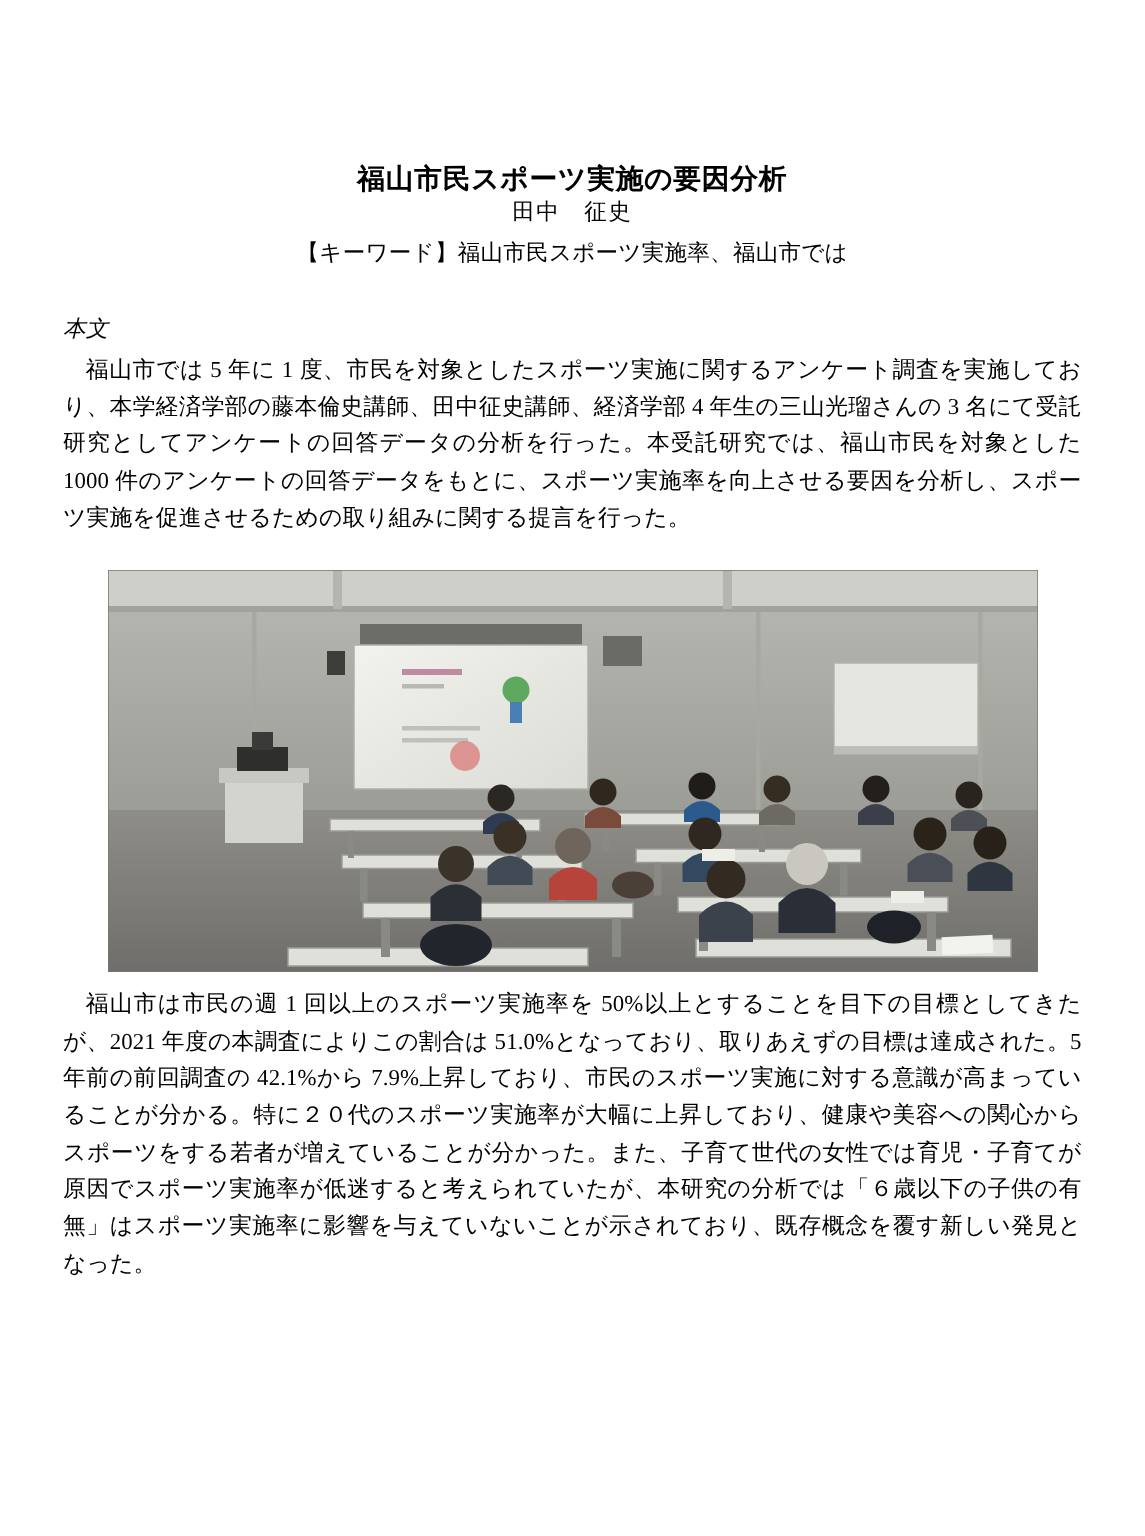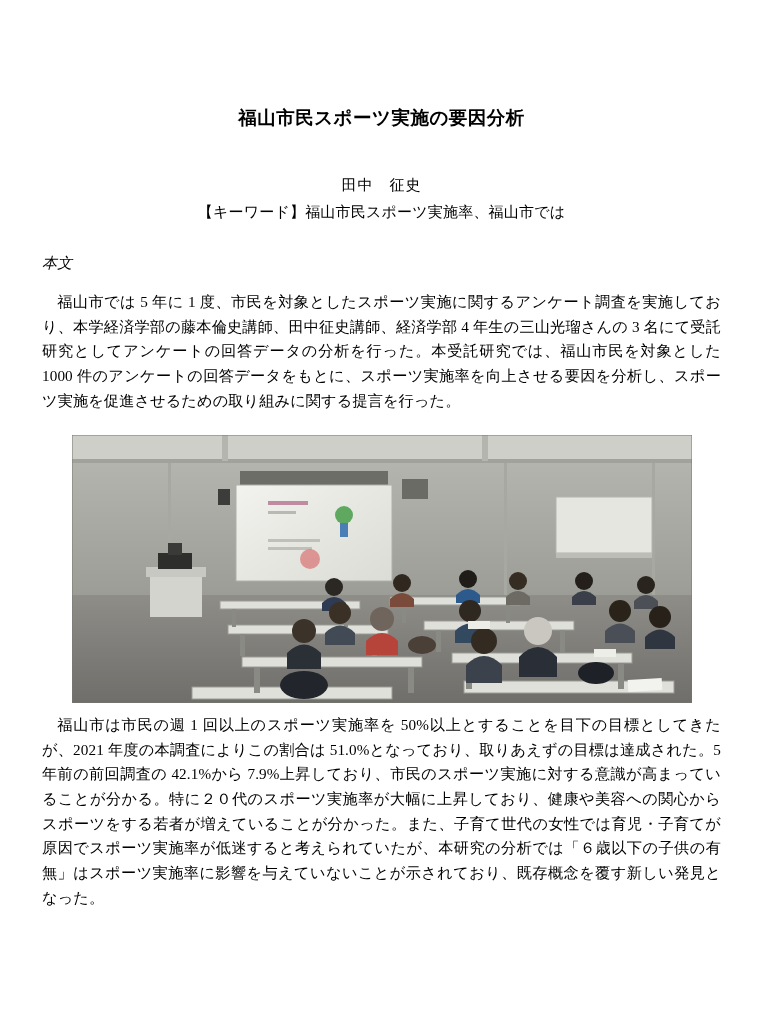--- a/index.html
+++ b/index.html
@@ -22,26 +22,24 @@
     padding: 0 42px;
   }
   .doc-title {
     text-align: center;
     font-size: 18.5px;
     font-weight: bold;
     letter-spacing: 0.5px;
     margin-top: 108px;
     margin-bottom: 0;
     line-height: 1.3;
-    font-family: Liberation Mono, monospace;
   }
   .author {
     text-align: center;
     font-size: 15px;
-    margin-top: 44px;
     letter-spacing: 1px;
   }
   .keywords {
     text-align: center;
     font-size: 15px;
     margin-top: 8px;
     letter-spacing: 0.2px;
   }
   .section-label {
     font-size: 15px;
@@ -54,21 +52,21 @@
     line-height: 1.62;
     text-align: justify;
     text-justify: inter-ideograph;
     margin: 0;
     letter-spacing: 0.1px;
   }
   .body-para.indent {
     text-indent: 1em;
   }
   .para-block-top {
-    margin-top: 17px;
+    margin-top: 6px;
   }
   .figure {
     margin: 22px auto 10px auto;
     width: 620px;
     height: 268px;
     position: relative;
     overflow: hidden;
     background: #8d8d8a;
   }
   .figure svg {

